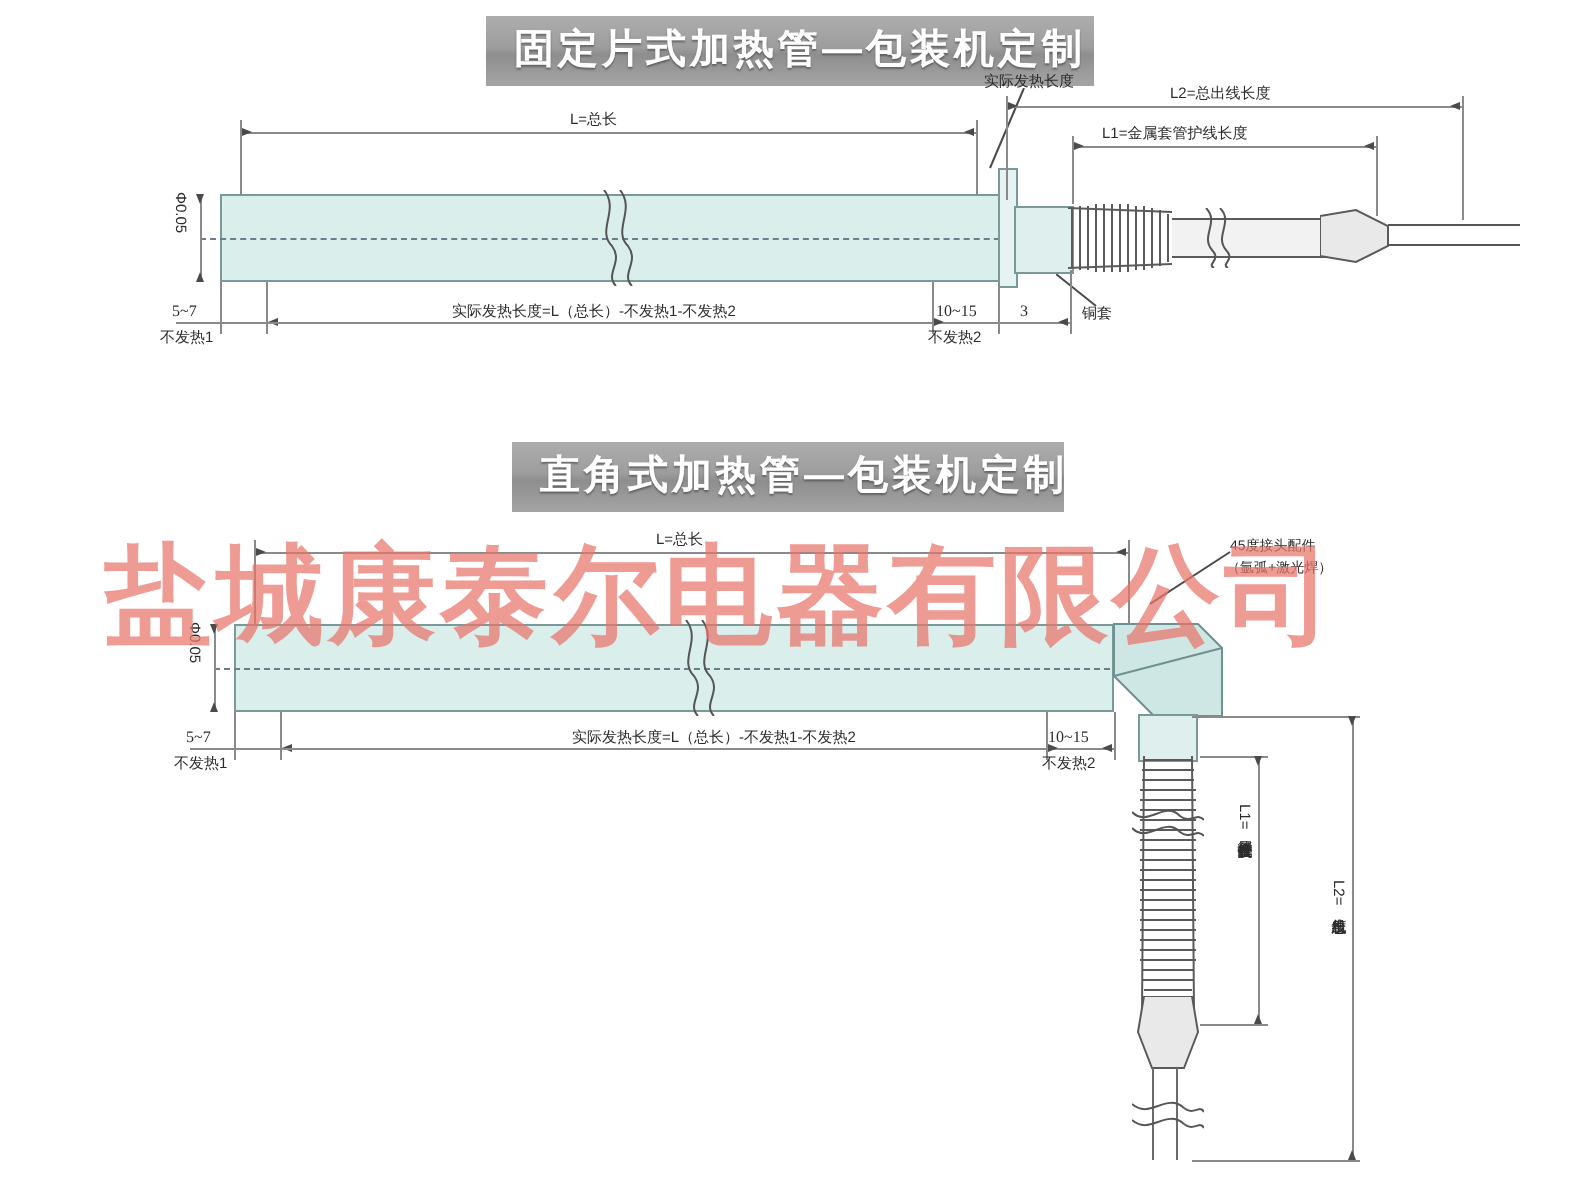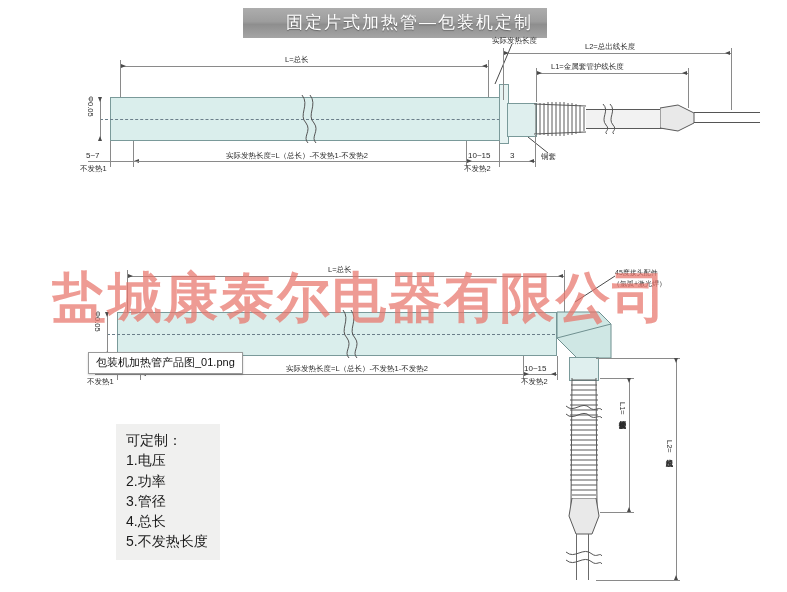--- a/index.html
+++ b/index.html
@@ -10,24 +10,24 @@
     position:relative;overflow:hidden;
   }
   .stage{position:absolute;left:0;top:0;width:787px;height:592px;}
   .abs{position:absolute;}
 
   
   .banner{
     position:absolute;
     background:linear-gradient(to bottom,#adadad 0%,#9d9d9d 45%,#8e8e8e 55%,#a5a5a5 100%);
     color:#ffffff;
-    font-size:17px;
-    font-weight:normal;
+    font-size:20px;
+    font-weight:bold;
     letter-spacing:2px;
-    text-align:right;
+    text-align:left;
     line-height:1.55;
     padding:2px 14px;
     text-shadow:0 1px 1px rgba(0,0,0,.35);
     white-space:nowrap;
     box-sizing:border-box;
   }
 
   
   .tube{
     position:absolute;
@@ -41,21 +41,21 @@
   .dash{border-top-style:dashed;border-color:#6b7f8a;}
 
   .lbl{
     position:absolute;
     font-size:7.5px;
     color:#2b2b2b;
     white-space:nowrap;
     font-family:"Liberation Sans","DejaVu Sans",sans-serif;
   }
   .lbl.sm{font-size:7px;}
-  .lbl.n{font-size:8px;}
+  .lbl.n{font-size:8px;font-family:Liberation Serif, serif;}
   .vlbl{
     position:absolute;
     font-size:7.5px;color:#2b2b2b;white-space:nowrap;
     writing-mode:vertical-rl;
     text-orientation:mixed;
   }
 
   
   .ah{position:absolute;width:0;height:0;}
   .ah-l{border-top:2.5px solid transparent;border-bottom:2.5px solid transparent;border-right:5px solid #4a4a4a;}
@@ -198,20 +198,23 @@
   <div class="vline thin" style="left:499px;top:141px;height:26px;"></div>
   <div class="vline thin" style="left:535px;top:135px;height:32px;"></div>
   <div class="hline thin" style="left:466px;top:161px;width:33px;"></div>
   <div class="hline thin" style="left:499px;top:161px;width:36px;"></div>
   <div class="ah ah-r" style="left:467px;top:158.5px;"></div>
   <div class="ah ah-l" style="left:529px;top:158.5px;"></div>
   <div class="lbl n" style="left:468px;top:151px;">10~15</div>
   <div class="lbl n" style="left:510px;top:151px;">3</div>
   <div class="lbl" style="left:464px;top:164px;">不发热2</div>
 
+  <div class="banner" style="left:256px;top:221px;width:276px;">
+    <span>直角式加热管—包装机定制</span>
+  </div>
 
   <div class="hline thin" style="left:127px;top:276px;width:437px;"></div>
   <div class="vline thin" style="left:127px;top:270px;height:42px;"></div>
   <div class="vline thin" style="left:564px;top:270px;height:42px;"></div>
   <div class="ah ah-r" style="left:128px;top:273.5px;"></div>
   <div class="ah ah-l" style="left:558px;top:273.5px;"></div>
   <div class="lbl" style="left:328px;top:265px;">L=总长</div>
 
   <div class="tube" style="left:117px;top:312px;width:440px;height:44px;"></div>
   <div class="hline dash" style="left:107px;top:334px;width:468px;"></div>
@@ -288,24 +291,15 @@
   <div class="vline thin" style="left:523px;top:356px;height:24px;"></div>
   <div class="vline thin" style="left:557px;top:356px;height:24px;"></div>
   <div class="hline thin" style="left:523px;top:374px;width:34px;"></div>
   <div class="ah ah-r" style="left:524px;top:371.5px;"></div>
   <div class="ah ah-l" style="left:551px;top:371.5px;"></div>
   <div class="lbl n" style="left:524px;top:364px;">10~15</div>
   <div class="lbl" style="left:521px;top:377px;">不发热2</div>
 
   <div class="watermark">盐城康泰尔电器有限公司</div>
 
-  <div class="filetip">包装机加热管产品图_01.png</div>
-
-  <div class="custbox">
-    <div class="hd">可定制：</div>
-    <div>1.电压</div>
-    <div>2.功率</div>
-    <div>3.管径</div>
-    <div>4.总长</div>
-    <div>5.不发热长度</div>
-  </div>
+
 
 </div>
 
 </body></html>

